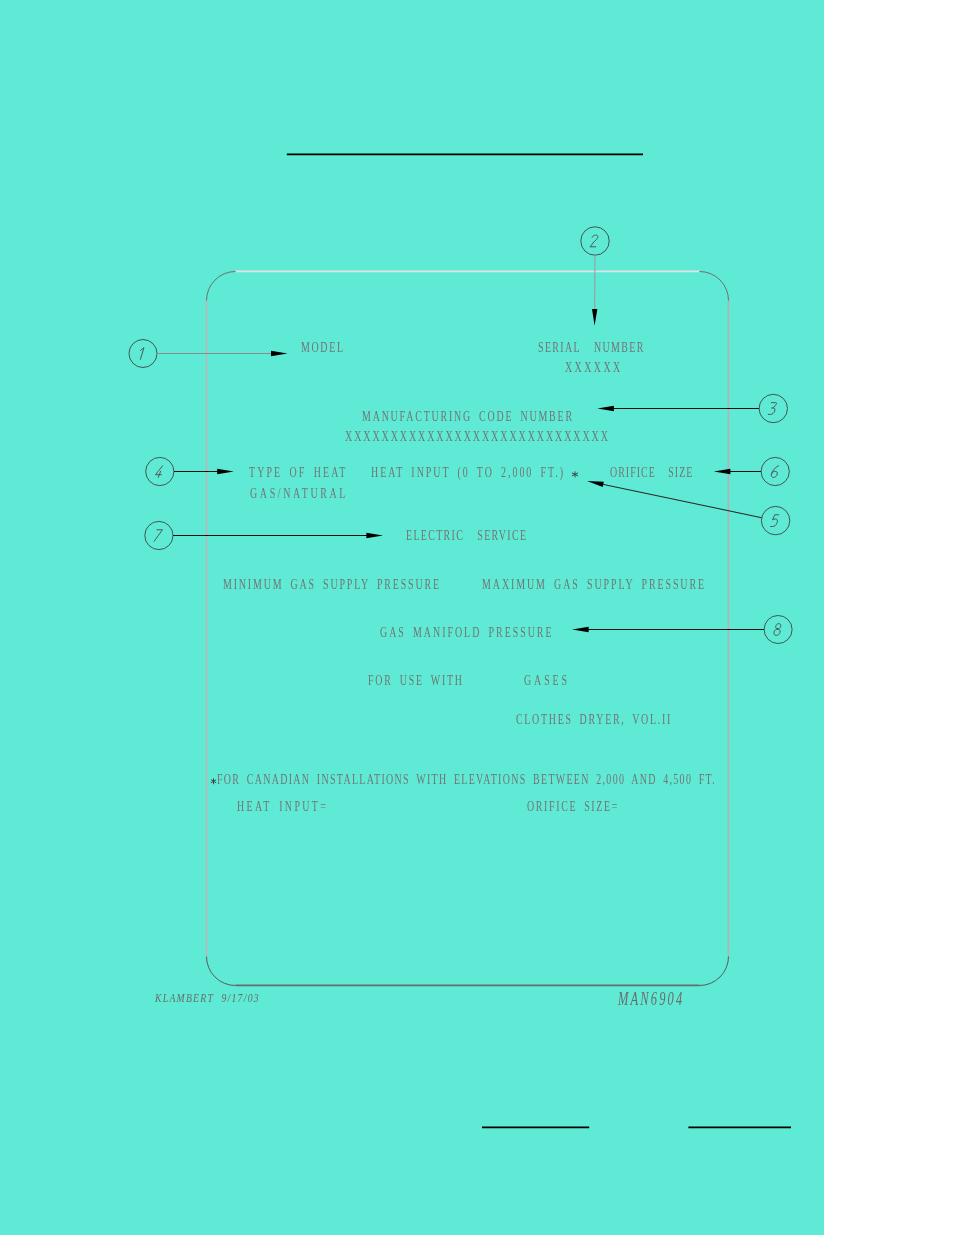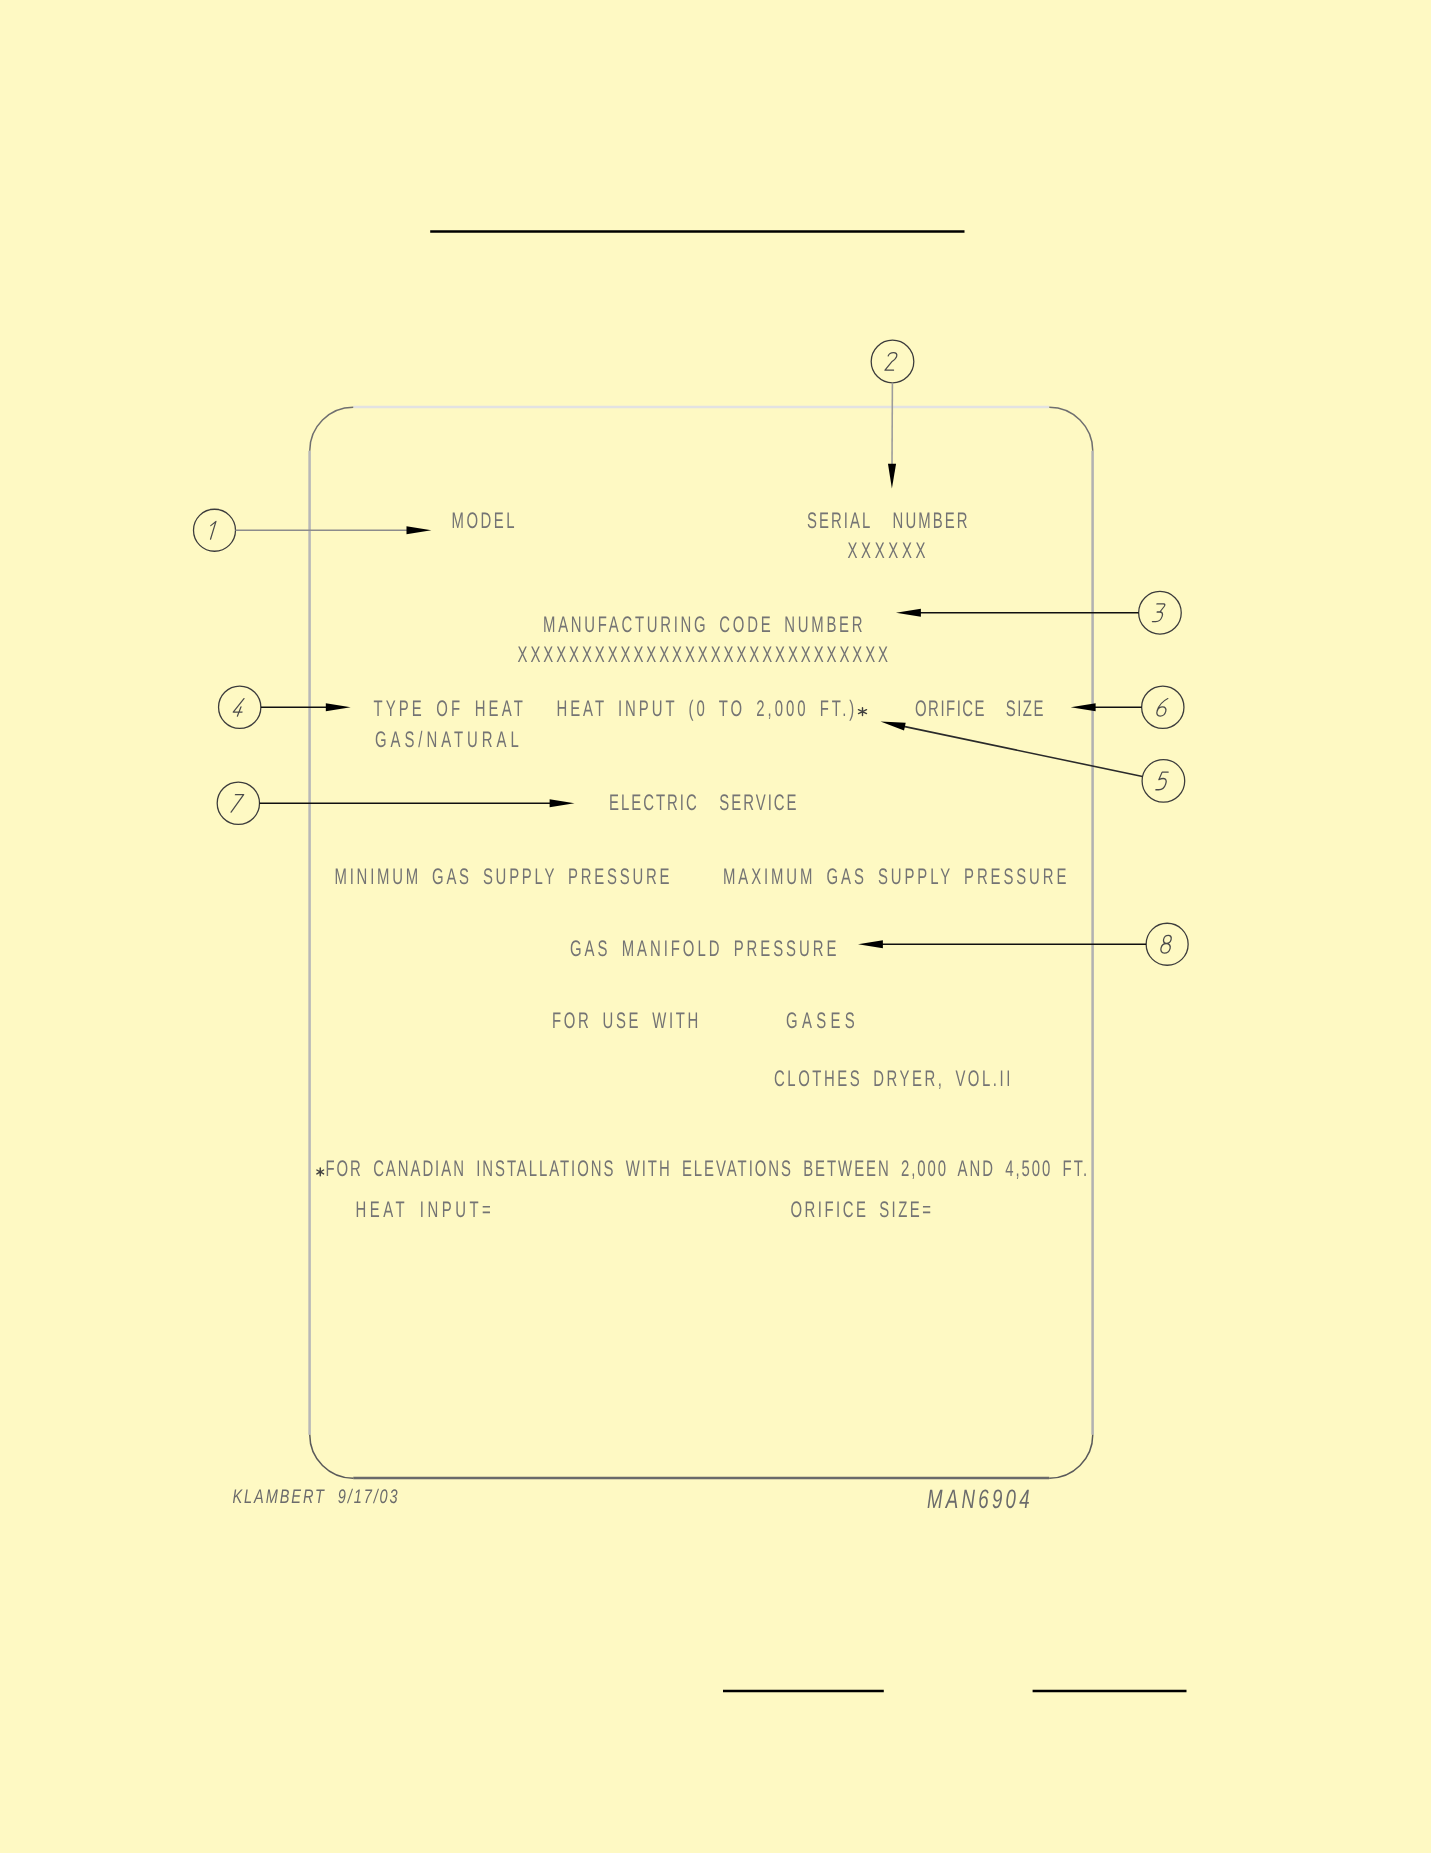--- a/index.html
+++ b/index.html
@@ -1,17 +1,17 @@
 <!DOCTYPE html>
 <html><head>
 <meta charset="utf-8">
 <style>
   html,body{margin:0;padding:0;background:#ffffff;-webkit-font-smoothing:antialiased;}
-  #page{position:relative;width:954px;height:1235px;background:#fef9c3;overflow:hidden;
-        font-family:Liberation Sans, sans-serif;}
+  #page{position:relative;width:824px;height:1235px;background:#5eead4;overflow:hidden;
+        font-family:Liberation Serif, serif;}
   .cad{position:absolute;white-space:pre;color:#747474;font-size:15px;letter-spacing:1.2px;
        word-spacing:4.2px;transform:scaleX(0.662);transform-origin:left top;line-height:1;
        filter:opacity(1);}
   #art{position:absolute;left:0;top:0;width:954px;height:1235px;overflow:visible;}
   .ital{position:absolute;white-space:pre;font-style:italic;color:#6b6b6b;line-height:1;
         transform-origin:left top;filter:opacity(1);}
 </style>
 </head>
 <body>
 

